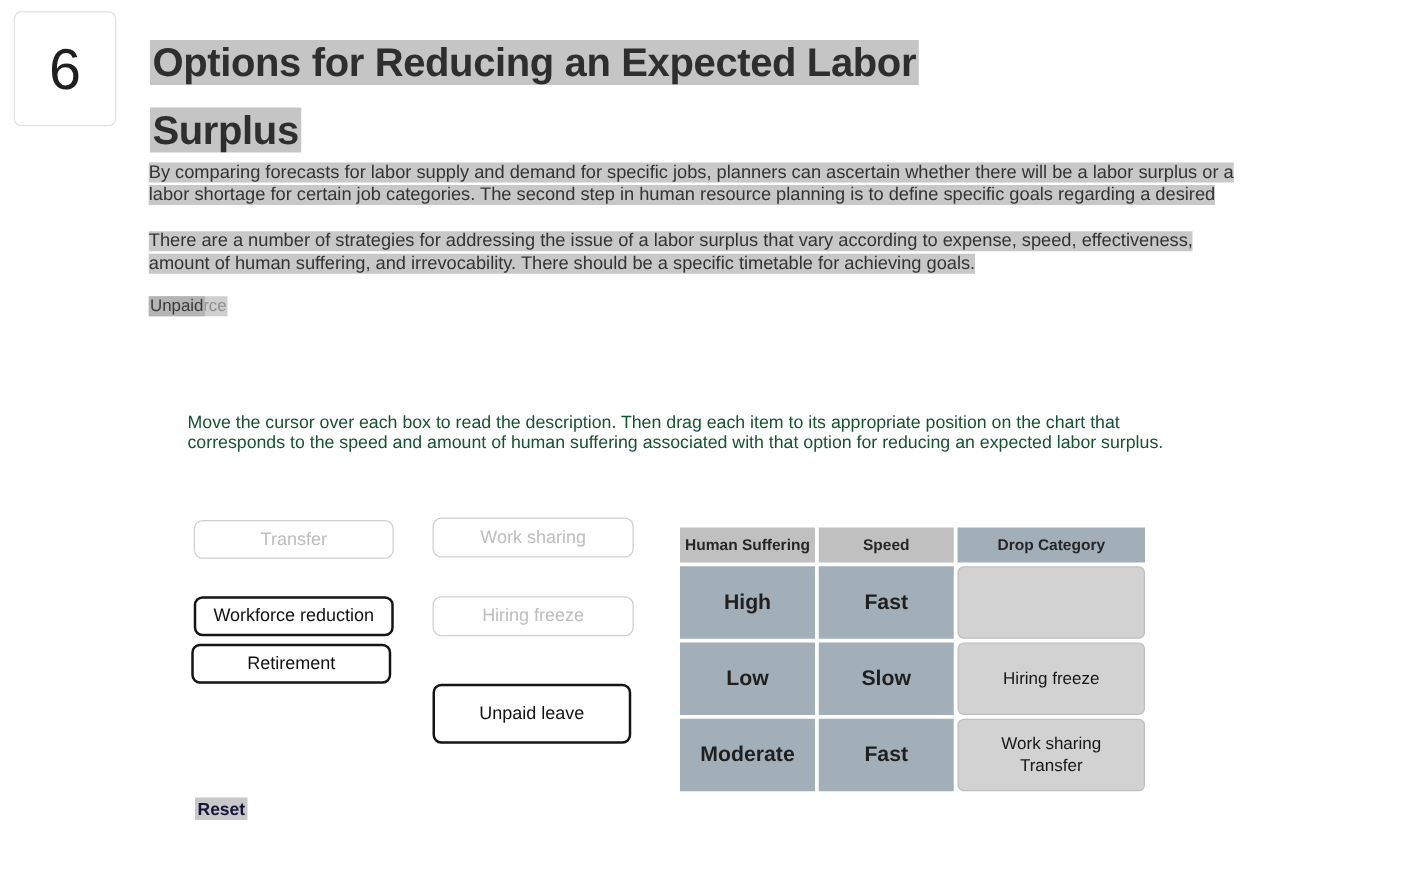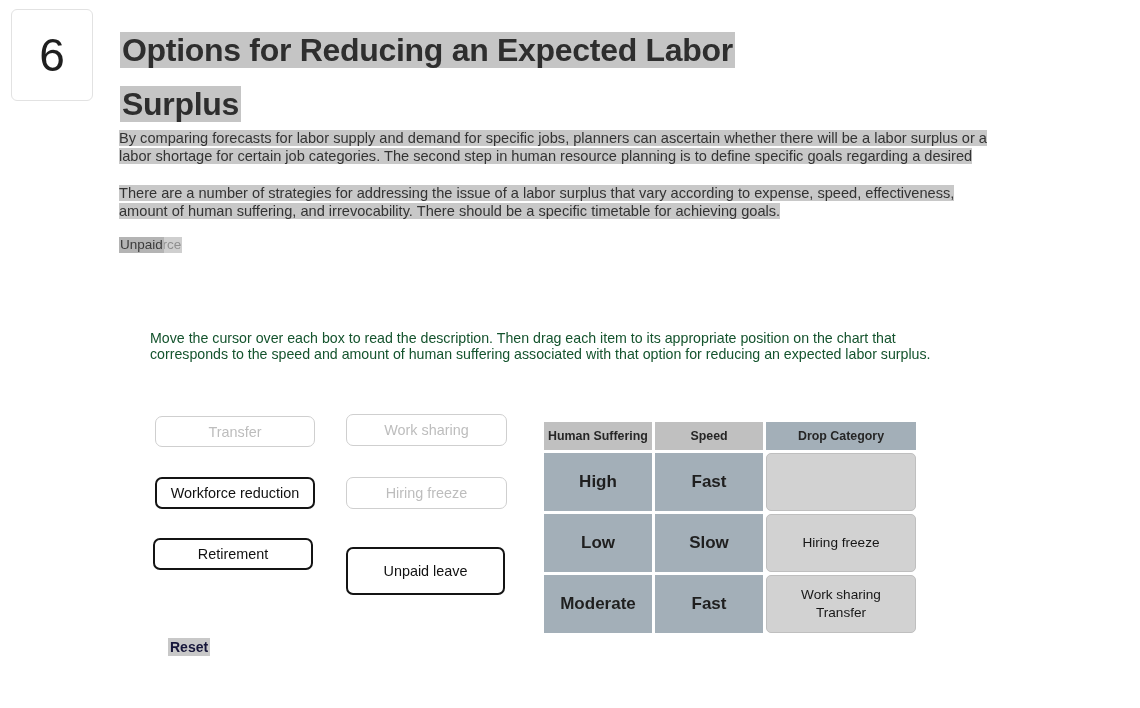--- a/index.html
+++ b/index.html
@@ -131,29 +131,29 @@
     border: 2px solid #141414;
     color: #111111;
   }
   .option-btn.used {
     border: 1px solid #cfcfcf;
     color: #bdbdbd;
   }
 
   #opt-transfer           { left: 155px; top: 416px; width: 160px; height: 31px; }
   #opt-workforce-reduction{ left: 155px; top: 477px; width: 160px; height: 32px; }
-  #opt-retirement         { left: 153px; top: 538px; width: 160px; height: 32px; }
+  #opt-retirement         { left: 153px; top: 515px; width: 160px; height: 32px; }
   #opt-work-sharing       { left: 346px; top: 414px; width: 161px; height: 32px; }
   #opt-hiring-freeze      { left: 346px; top: 477px; width: 161px; height: 32px; }
   #opt-unpaid-leave       { left: 346px; top: 547px; width: 159px; height: 48px; }
 
   
   #reset-button {
     position: absolute;
-    left: 168px;
+    left: 156px;
     top: 638px;
     font-size: 14px;
     font-weight: bold;
     color: #16163a;
     background: #c8c8c8;
     padding: 0 2px;
     line-height: 18px;
     cursor: pointer;
   }
 

